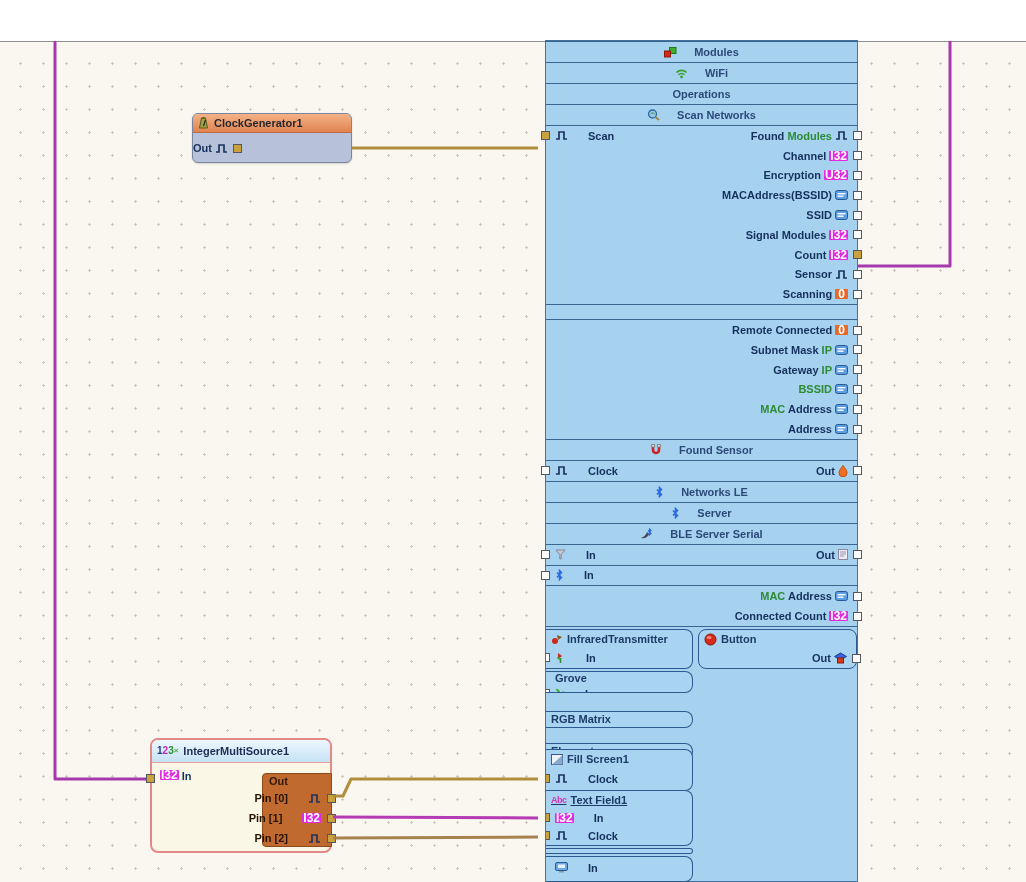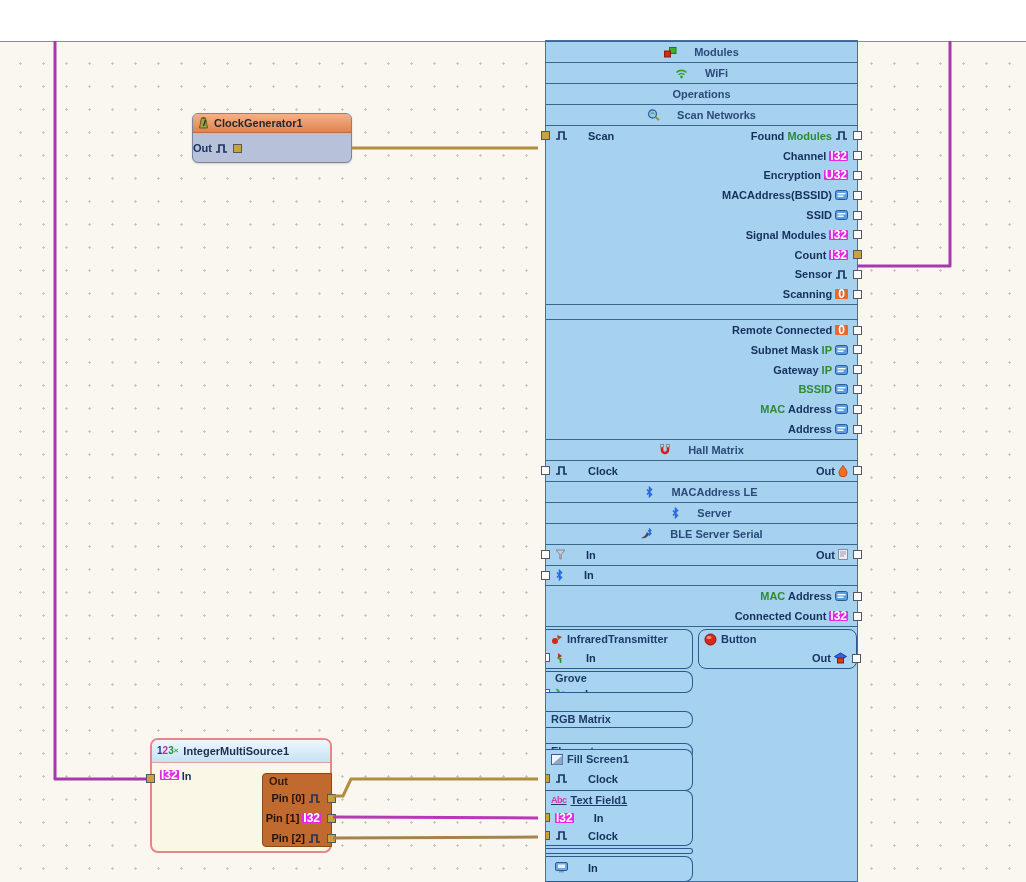--- a/index.html
+++ b/index.html
@@ -64,21 +64,21 @@
   #ims .chead{height:22px;background:linear-gradient(#edf7fe,#c6e2f4);
     border-bottom:1px solid #e3a0a0;border-radius:6px 6px 0 0;display:flex;
     align-items:center;gap:5px;padding:0 5px;font-weight:700;color:#1c2c52;}
   #ims .inrow{position:relative;height:32px;display:flex;align-items:flex-start;
     padding:7px 0 0 8px;gap:3px;}
   #ims .inrow .sq{top:11px;margin-top:0;left:-6px;}
   #ims-group{position:absolute;right:-2px;top:33px;width:70px;height:74px;
     background:#c06a30;border:1px solid #8a4a18;border-radius:4px 0 0 4px;
     box-sizing:border-box;color:#2e1604;}
   #ims-group .glabel{padding:1px 0 0 6px;font-weight:600;color:#321a06;height:13px;}
-  #ims-group .prow{height:20px;justify-content:flex-end;padding-right:10px;gap:3px;}
+  #ims-group .prow{height:20px;justify-content:flex-end;padding-right:10px;gap:20px;}
   #ims-group .prow .lbl{color:#241204;}
   #wires{position:absolute;left:0;top:0;z-index:4;pointer-events:none;}
 </style>
 </head>
 <body>
 
 <div id="screen">
   <div id="topstrip"></div>
 
   <svg id="wires" width="1026" height="882">
@@ -353,21 +353,21 @@
           </span>
           <span class="sq r"></span>
         </div><div class="sec">
           <span class="ic">
             <svg width="12" height="12">
               <path d="M3 1 V6 a3 3 0 0 0 6 0 V1" fill="none" stroke="#cc2222" stroke-width="2.6"></path>
               <rect x="1.7" y="0.5" width="2.8" height="2.5" fill="#e0e0e8" stroke="#888888"></rect>
               <rect x="7.5" y="0.5" width="2.8" height="2.5" fill="#e0e0e8" stroke="#888888"></rect>
             </svg>
           </span>
-          <span>Hall Matrix</span>
+          <span>Found Sensor</span>
         </div><div class="prow">
           <span class="sq l"></span>
           <span class="lp">
             <span class="ic">
               <svg width="13" height="11" viewBox="0 0 13 11">
                 <path d="M1 9 H4 V2 H9 V9 H12" fill="none" stroke="#1d3560" stroke-width="1.7"></path>
               </svg>
             </span>
             <span class="lbl">Clock</span>
           </span>
@@ -379,21 +379,21 @@
               </svg>
             </span>
           </span>
           <span class="sq r"></span>
         </div><div class="sec">
           <span class="ic">
             <svg width="9" height="12">
               <path d="M2 3.5 L6.5 8.5 L4.5 10.5 V1.5 L6.5 3.5 L2 8.5" fill="none" stroke="#2a6ae0" stroke-width="1.5"></path>
             </svg>
           </span>
-          <span>MACAddress LE</span>
+          <span>Networks LE</span>
         </div><div class="sec">
           <span class="ic">
             <svg width="9" height="12">
               <path d="M2 3.5 L6.5 8.5 L4.5 10.5 V1.5 L6.5 3.5 L2 8.5" fill="none" stroke="#2a6ae0" stroke-width="1.5"></path>
             </svg>
           </span>
           <span>Server</span>
         </div><div class="sec">
           <span class="ic">
             <svg width="13" height="12">

